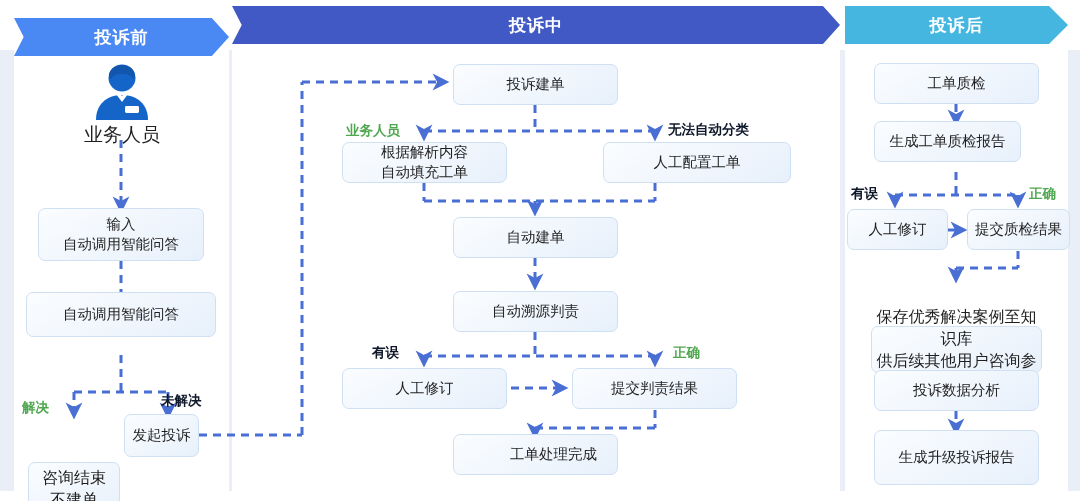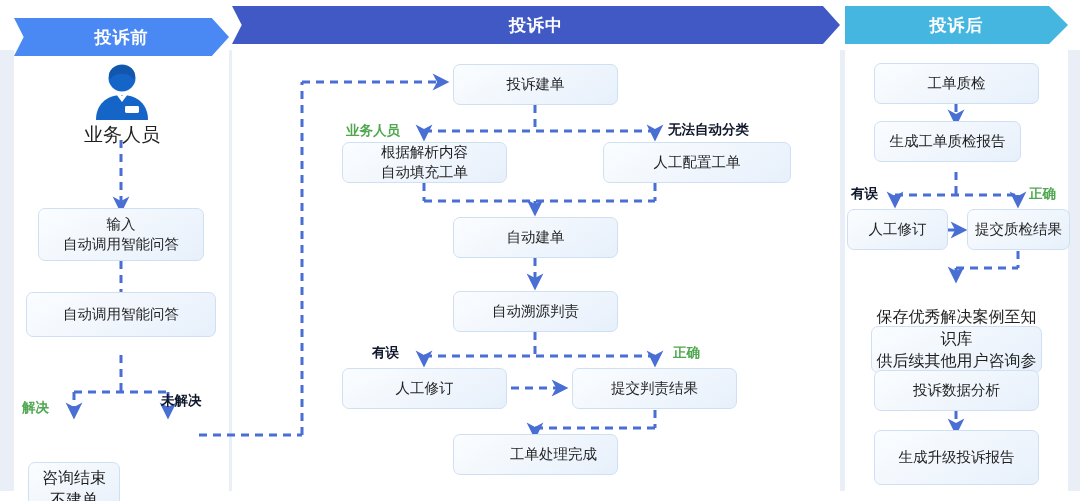--- a/index.html
+++ b/index.html
@@ -168,20 +168,21 @@
     <path d="M24 31 L30 39 L36 31 L33 29.5 L30 33 L27 29.5 Z" fill="#ffffff"></path>
     <rect x="33" y="43" width="14" height="7" rx="1.4" fill="#ffffff"></rect>
   </svg>
   <div id="actor-label">业务人员</div>
 
   <div class="node" style="left:38px;top:208px;width:166px;height:53px;">输入
 自动调用智能问答</div>
   <div class="node" style="left:26px;top:292px;width:190px;height:45px;text-align:right;">自动调用智能问答</div>
   <div class="node small" style="left:28px;top:414px;width:92px;height:53px;">咨询结束
 不建单</div>
+  <div class="node" style="left:124px;top:414px;width:75px;height:43px;">发起投诉</div>
 
   <div class="edge-label lbl-green" style="left:22px;top:399px;">解决</div>
   <div class="edge-label lbl-red" style="left:161px;top:392px;">未解决</div>
 
   <div class="node" style="left:453px;top:64px;width:165px;height:41px;">投诉建单</div>
   <div class="node" style="left:342px;top:142px;width:165px;height:41px;">根据解析内容
 自动填充工单</div>
   <div class="node" style="left:596px;top:142px;width:188px;height:41px;margin-left:7px;">人工配置工单</div>
   <div class="node" style="left:453px;top:217px;width:165px;height:41px;">自动建单</div>
   <div class="node" style="left:453px;top:291px;width:165px;height:41px;">自动溯源判责</div>

